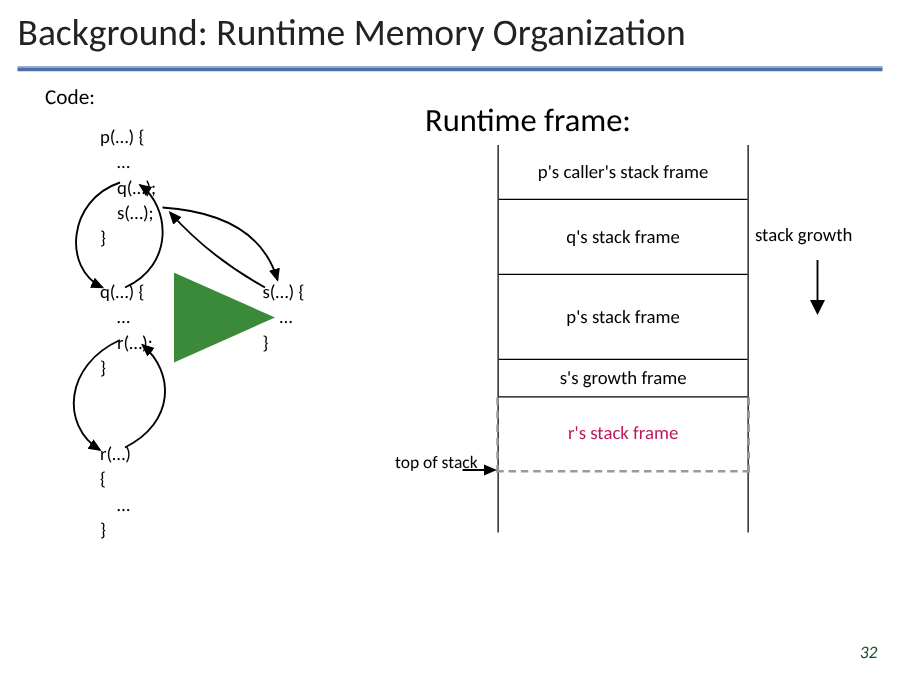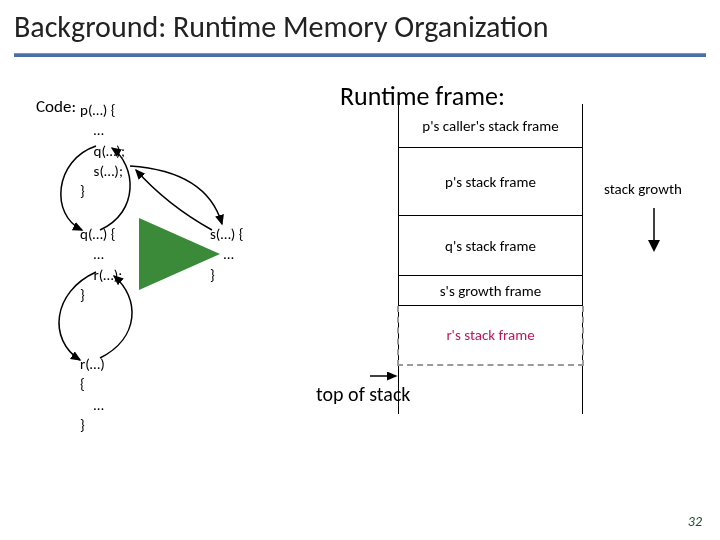--- a/index.html
+++ b/index.html
@@ -19,21 +19,21 @@
   }
   .title-rule {
     height: 4px;
     margin: 4px 14px 0 14px;
     background: linear-gradient(#4a6fa8, #4a6fa8);
     border-top: 1px solid #7a94c0;
   }
   .code-label {
     position: absolute;
     left: 36px;
-    top: 96px;
+    top: 67px;
     font-size: 17px;
   }
   .runtime-label {
     position: absolute;
     left: 340px;
     top: 80px;
     font-size: 26px;
   }
   .code-block {
     position: absolute;
@@ -43,22 +43,22 @@
     font-family: Calibri, Arial, sans-serif;
   }
   .blk-p { left: 80px; top: 100px; }
   .blk-q { left: 80px; top: 224px; }
   .blk-s { left: 210px; top: 224px; }
   .blk-r { left: 80px; top: 354px; }
   
   .stack {
     position: absolute;
     left: 398px;
-    top: 104px;
-    width: 185px;
+    top: 116px;
+    width: 201px;
     height: 310px;
     border-left: 1.5px solid #000;
     border-right: 1.5px solid #000;
   }
   .frame {
     border-bottom: 1.5px solid #000;
     font-size: 15px;
     display: flex;
     align-items: center;
     justify-content: center;
@@ -73,22 +73,22 @@
     border-bottom: 2px dashed #9a9a9a;
     border-left: 2px dashed #9a9a9a;
     border-right: 2px dashed #9a9a9a;
     margin-left: -2px;
     margin-right: -2px;
     color: #be185d;
   }
   .top-of-stack {
     position: absolute;
     left: 316px;
-    top: 382px;
-    font-size: 20px;
+    top: 362px;
+    font-size: 14px;
     line-height: 1.2;
     text-align: left;
   }
   .stack-growth {
     position: absolute;
     left: 604px;
     top: 180px;
     font-size: 15px;
   }
   .growth-arrow {
@@ -132,22 +132,22 @@
 <div class="code-block blk-s">s(…) {
     …
 }</div>
 <div class="code-block blk-r">r(…)
 {
     …
 }</div>
 
 <div class="stack">
   <div class="frame f1">p's caller's stack frame</div>
+  <div class="frame f3">q's stack frame</div>
   <div class="frame f2">p's stack frame</div>
-  <div class="frame f3">q's stack frame</div>
   <div class="frame f4">s's growth frame</div>
   <div class="frame f5">r's stack frame</div>
 </div>
 
 <div class="top-of-stack">top of
 stack</div>
 <div class="stack-growth">stack growth</div>
 
 <svg class="growth-arrow" width="20" height="50">
   <defs>

